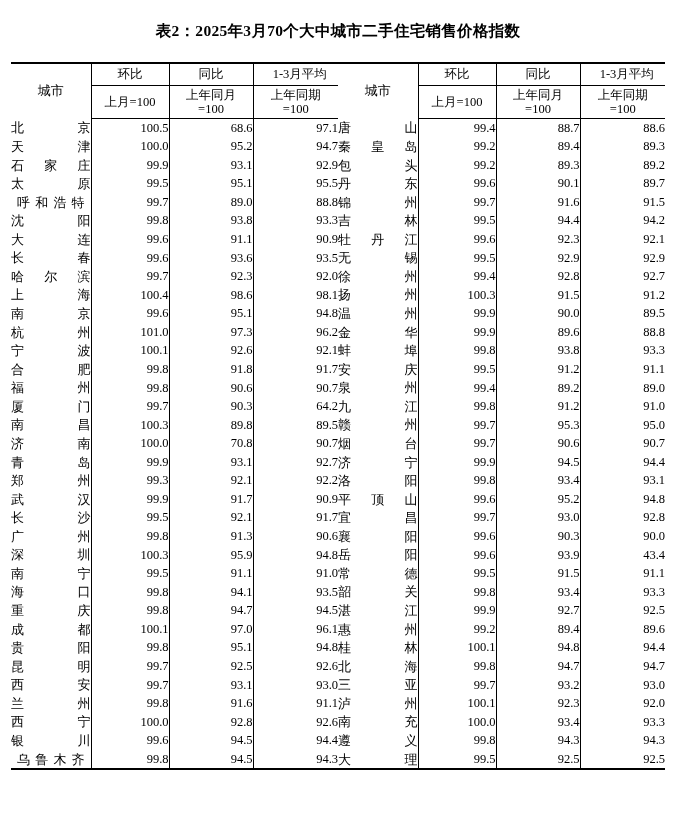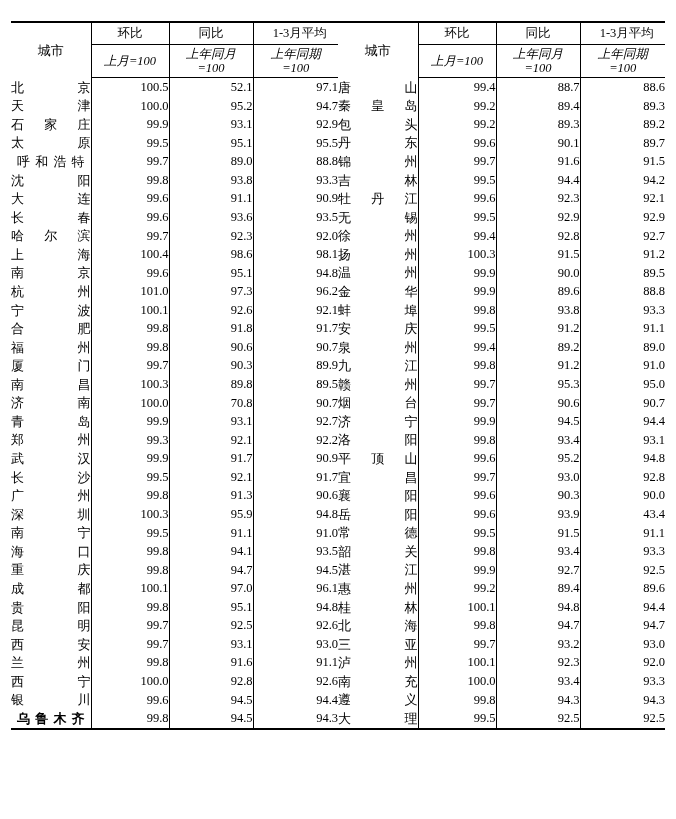--- a/index.html
+++ b/index.html
@@ -89,21 +89,20 @@
   }
   .hdr-sub.last {
     border-right: none;
     margin-top: 43px;
   }
   .hdr-sub .l1 { display: block; line-height: 1.12; }
   .hdr-sub .l2 { display: block; line-height: 1.12; }
 
   .hdr-row-bottom td {
     border-bottom: 1.5px solid #000;
-    font-style: italic;
   }
 
   
   .city {
     text-align: justify;
     text-align-last: justify;
     font-size: 13px;
     height: 18.57px;
     padding: 0 14px 0 14px;
     border-right: 1.1px solid #000;
@@ -125,20 +124,21 @@
   col.c-city  { width: 80px; }
   col.c-n1    { width: 78px; }
   col.c-n2    { width: 84px; }
   col.c-n3    { width: 85px; }
 </style>
 </head>
 <body>
 
 <div class="page">
 
+  <div class="title">表2：2025年3月70个大中城市二手住宅销售价格指数</div>
 
   <div class="table-wrap">
     <table class="idx">
       <colgroup>
         <col class="c-city">
           <col class="c-n1">
           <col class="c-n2">
           <col class="c-n3">
         <col class="c-city">
           <col class="c-n1">
@@ -178,21 +178,21 @@
           <td class="hdr hdr-sub last">
             <span class="l1">上年同期</span>
             <span class="l2">=100</span>
           </td>
         </tr>
       </thead>
       <tbody id="tbody">
           <tr class="datarow">
             <td class="city"><span>北</span> <span>京</span> <wbr></td>
             <td class="num">100.5</td>
-            <td class="num">52.1</td>
+            <td class="num">68.6</td>
             <td class="num last">97.1</td>
             <td class="city"><span>唐</span> <span>山</span> <wbr></td>
             <td class="num">99.4</td>
             <td class="num">88.7</td>
             <td class="num last">88.6</td>
           </tr>
           <tr class="datarow">
             <td class="city"><span>天</span> <span>津</span> <wbr></td>
             <td class="num">100.0</td>
             <td class="num">95.2</td>
@@ -329,21 +329,21 @@
             <td class="num last">90.7</td>
             <td class="city"><span>泉</span> <span>州</span> <wbr></td>
             <td class="num">99.4</td>
             <td class="num">89.2</td>
             <td class="num last">89.0</td>
           </tr>
           <tr class="datarow">
             <td class="city"><span>厦</span> <span>门</span> <wbr></td>
             <td class="num">99.7</td>
             <td class="num">90.3</td>
-            <td class="num last">89.9</td>
+            <td class="num last">64.2</td>
             <td class="city"><span>九</span> <span>江</span> <wbr></td>
             <td class="num">99.8</td>
             <td class="num">91.2</td>
             <td class="num last">91.0</td>
           </tr>
           <tr class="datarow">
             <td class="city"><span>南</span> <span>昌</span> <wbr></td>
             <td class="num">100.3</td>
             <td class="num">89.8</td>
             <td class="num last">89.5</td>
@@ -516,21 +516,21 @@
             <td class="city"><span>银</span> <span>川</span> <wbr></td>
             <td class="num">99.6</td>
             <td class="num">94.5</td>
             <td class="num last">94.4</td>
             <td class="city"><span>遵</span> <span>义</span> <wbr></td>
             <td class="num">99.8</td>
             <td class="num">94.3</td>
             <td class="num last">94.3</td>
           </tr>
           <tr class="datarow rule-bottom">
-            <td class="city" style="padding: 0px 6px; font-weight: bold;"><span>乌</span> <span>鲁</span> <span>木</span> <span>齐</span> <wbr></td>
+            <td class="city" style="padding: 0px 6px;"><span>乌</span> <span>鲁</span> <span>木</span> <span>齐</span> <wbr></td>
             <td class="num">99.8</td>
             <td class="num">94.5</td>
             <td class="num last">94.3</td>
             <td class="city"><span>大</span> <span>理</span> <wbr></td>
             <td class="num">99.5</td>
             <td class="num">92.5</td>
             <td class="num last">92.5</td>
           </tr>
         </tbody>
     </table>

